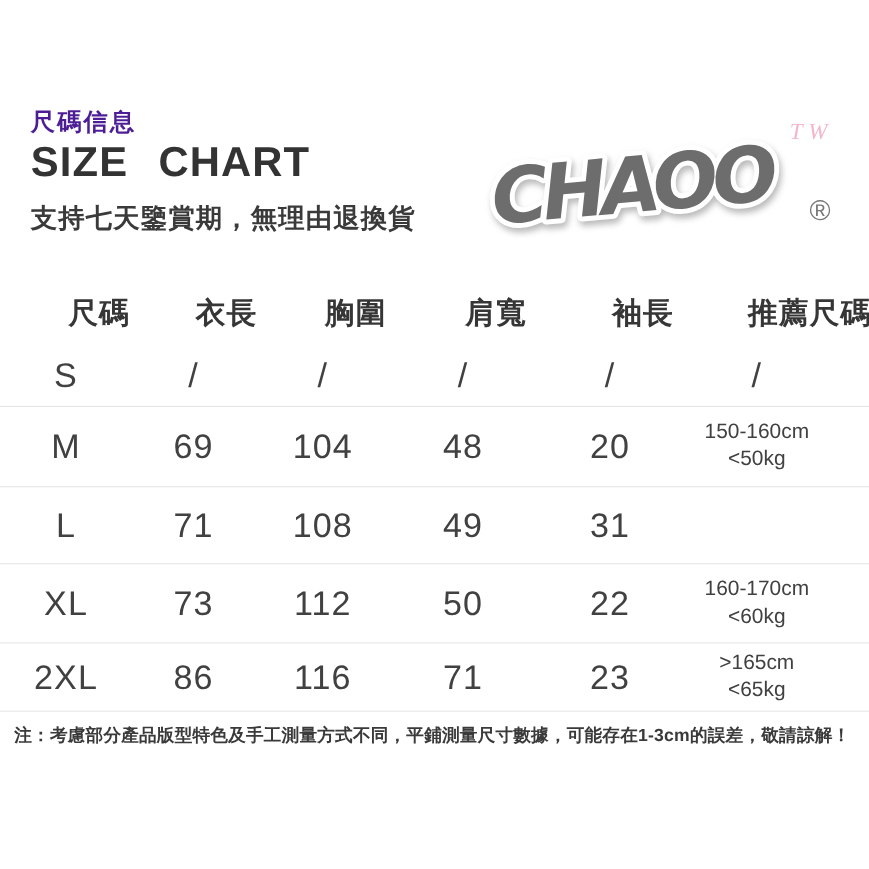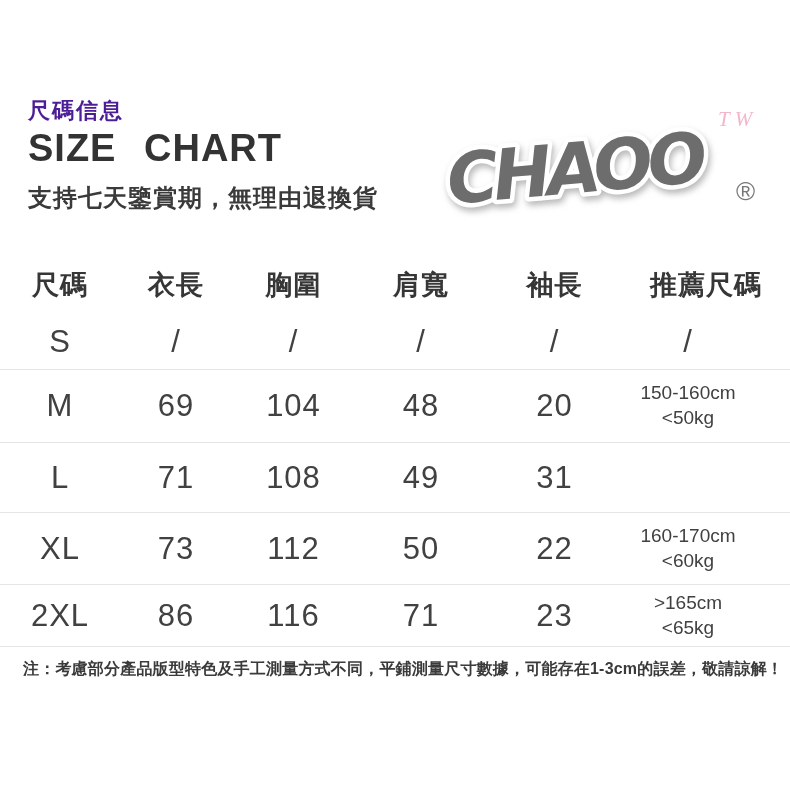--- a/index.html
+++ b/index.html
@@ -46,21 +46,21 @@
 
   
   .size-table { position: absolute; left: 0; top: 255px; width: 790px; }
   .t-row {
     display: grid;
     grid-template-columns: 120px 112px 123px 132px 135px 168px;
     align-items: center;
     box-sizing: border-box;
   }
   .t-row .cell { text-align: center; }
-  .row-head { height: 60px; }
+  .row-head { height: 60px; padding-left: 30px; }
   .row-head .cell {
     font-size: 27px; font-weight: 800; color: #363636; letter-spacing: 1px;
   }
   .row-data { border-bottom: 1px solid #e5e5e5; }
   .row-s   { height: 55px; }
   .row-m   { height: 73px; }
   .row-l   { height: 70px; }
   .row-xl  { height: 72px; }
   .row-2xl { height: 62px; }
   .row-data .cell {
@@ -68,21 +68,21 @@
   }
   .row-data .cell.rec {
     font-size: 19px; letter-spacing: 0;
     line-height: 1.3; white-space: pre-line;
     padding-right: 36px;
   }
   .row-s .cell.rec { font-size: 31px; letter-spacing: 1px; }
 
   
   .note {
-    position: absolute; left: 23px; top: 659px; width: 766px;
+    position: absolute; left: 13px; top: 659px; width: 766px;
     font-size: 16px; font-weight: 700; color: #3a3a3a;
     letter-spacing: 0.2px;
   }
 </style>
 </head>
 <body>
 
 <div class="page">
 
   <div class="hdr">

